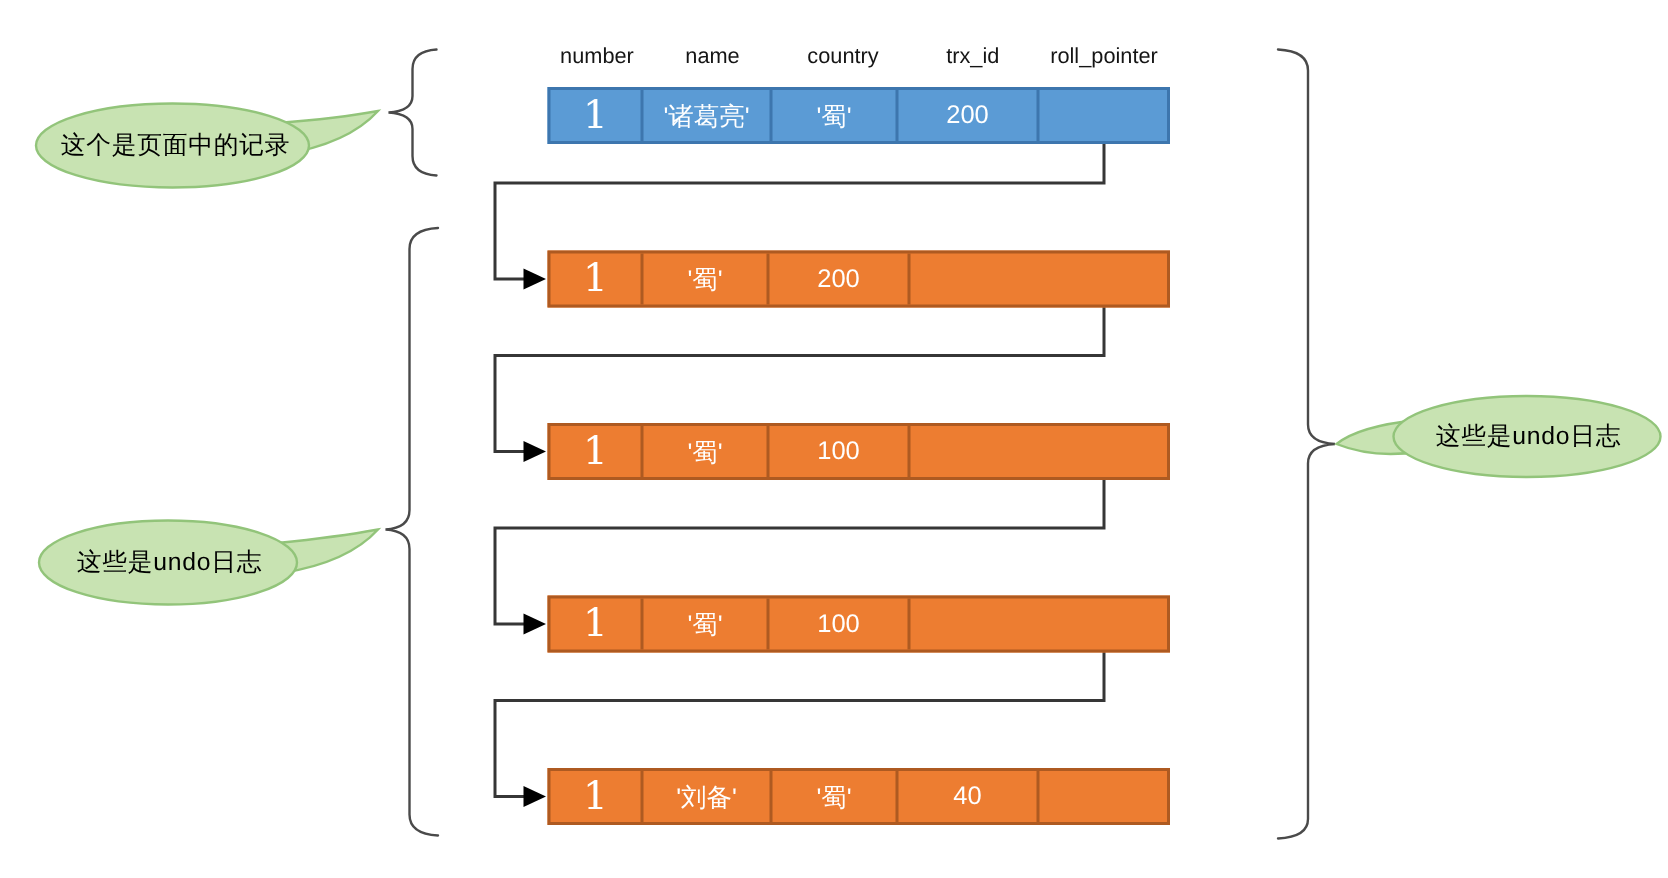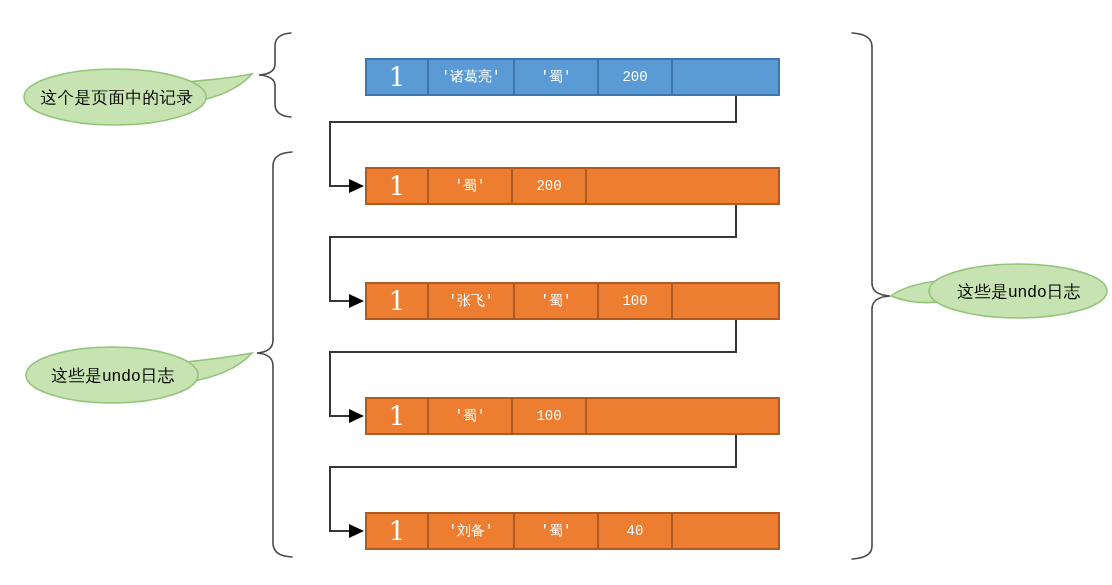--- a/index.html
+++ b/index.html
@@ -19,29 +19,29 @@
 
   
   .row{
     position:absolute;left:365px;width:415px;height:38px;display:flex;
     box-sizing:border-box;
   }
   .row-page{background:#5B9BD5;border:2px solid #3D76AE;}
   .row-undo{background:#ED7D31;border:2px solid #AE5A21;}
   .cell{
     box-sizing:border-box;display:flex;align-items:center;justify-content:center;
-    color:#ffffff;font-size:14px;height:100%;font-family:Liberation Mono, monospace;
+    color:#ffffff;font-size:17px;height:100%;
   }
   .row-page .cell{border-right:2px solid #3D76AE;}
   .row-undo .cell{border-right:2px solid #AE5A21;}
   .cell:last-child{border-right:none;}
   .cell-number{width:62px;font-family:"DejaVu Serif","Liberation Serif",serif;font-size:26px;font-weight:400;}
   .cell-name{width:86px;}
   .cell-country{width:84px;}
-  .cell-trx{width:74px;}
+  .cell-trx{width:94px;}
   .cell-roll{flex:1;}
 
   .row-top-page{top:58px;}
   .row-top-u1{top:167px;}
   .row-top-u2{top:282px;}
   .row-top-u3{top:397px;}
   .row-top-u4{top:512px;}
 
   
   .callout-text{
@@ -88,39 +88,45 @@
     <g fill="#C8E3B2" stroke="#92C47A" stroke-width="1.6">
       <path d="M185 82 Q225 79 252 74 Q232 96 188 103 Z"></path>
       <ellipse cx="115" cy="97" rx="91" ry="28"></ellipse>
       <path d="M185 362 Q225 358 252 353 Q232 375 188 382 Z"></path>
       <ellipse cx="112" cy="375" rx="86" ry="28"></ellipse>
       <path d="M945 280 Q906 284 891 296 Q916 306 947 301 Z"></path>
       <ellipse cx="1018" cy="291" rx="89" ry="27"></ellipse>
     </g>
   </svg>
 
+  <div class="col-headers">
+    <div class="col col-n">number</div>
+    <div class="col col-nm">name</div>
+    <div class="col col-c">country</div>
+    <div class="col col-t">trx_id</div>
+    <div class="col col-r">roll_pointer</div>
+  </div>
 
   <div class="row row-page row-top-page">
     <div class="cell cell-number">1</div>
     <div class="cell cell-name">'诸葛亮'</div>
     <div class="cell cell-country">'蜀'</div>
     <div class="cell cell-trx">200</div>
     <div class="cell cell-roll"></div>
   </div>
 
   <div class="row row-undo row-top-u1">
     <div class="cell cell-number">1</div>
     <div class="cell cell-country">'蜀'</div>
     <div class="cell cell-trx">200</div>
     <div class="cell cell-roll"></div>
   </div>
 
   <div class="row row-undo row-top-u2">
     <div class="cell cell-number">1</div>
-    <div class="cell cell-name">'张飞'</div>
     <div class="cell cell-country">'蜀'</div>
     <div class="cell cell-trx">100</div>
     <div class="cell cell-roll"></div>
   </div>
 
   <div class="row row-undo row-top-u3">
     <div class="cell cell-number">1</div>
     <div class="cell cell-country">'蜀'</div>
     <div class="cell cell-trx">100</div>
     <div class="cell cell-roll"></div>

